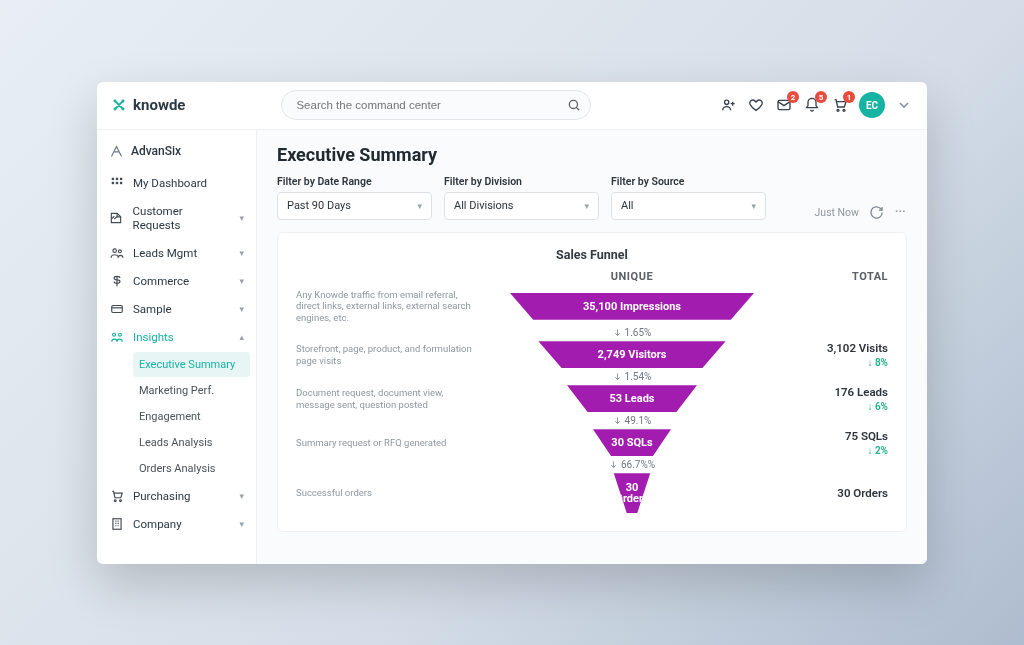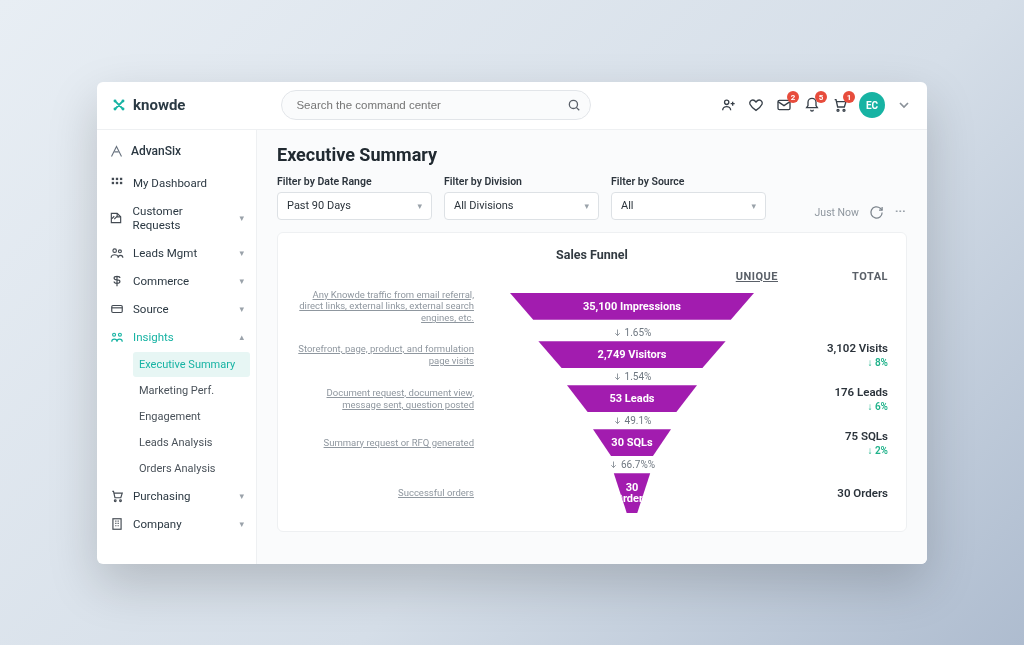--- a/index.html
+++ b/index.html
@@ -59,24 +59,24 @@
   .select{height:28px;border:1px solid #dde1e5;border-radius:4px;background:#fff;display:flex;align-items:center;justify-content:space-between;padding:0 9px;font-size:11px;color:#2b333b;cursor:pointer;}
   .select .caret{color:#9aa2aa;font-size:9px;}
   .filter-right{margin-left:auto;display:flex;align-items:center;gap:10px;color:#8f979f;font-size:10.5px;}
   .ricon{width:15px;height:15px;color:#7e868e;cursor:pointer;}
   .dots{cursor:pointer;color:#9aa2aa;font-weight:700;letter-spacing:1px;writing-mode:vertical-rl;}
   
   .card{background:#fff;border:1px solid #eef0f2;border-radius:6px;padding:14px 18px 18px 18px;}
   .card-title{text-align:center;font-size:12.5px;font-weight:700;color:#333b42;margin-bottom:8px;}
   .columns-head{display:grid;grid-template-columns:190px 1fr 110px;align-items:center;margin-bottom:6px;}
   .col-head{font-size:11px;font-weight:700;color:#5a6068;letter-spacing:.5px;}
-  .col-head.center{text-align:right;text-decoration:underline;}
+  .col-head.center{text-align:center;}
   .col-head.right{text-align:right;}
   .funnel-row{display:grid;grid-template-columns:190px 1fr 110px;align-items:center;}
-  .desc{font-size:9.5px;color:#8f979f;text-align:right;padding-right:12px;line-height:1.25;text-decoration:underline;}
+  .desc{font-size:9.5px;color:#8f979f;padding-right:12px;line-height:1.25;}
   .total{font-size:11.5px;font-weight:600;color:#2b333b;text-align:right;}
   .total .delta{display:block;font-size:10px;font-weight:600;color:#1fb28a;margin-top:2px;}
   .funnel-cell{display:flex;justify-content:center;}
   .trap{clip-path:polygon(var(--l) 0,var(--r) 0,var(--r2) 100%,var(--l2) 100%);background:#a21caf;color:#fff;height:27px;display:flex;align-items:center;justify-content:center;font-size:11px;font-weight:700;width:260px;text-align:center;}
   .trap.small{height:40px;flex-direction:column;line-height:1.05;}
   .conv{display:flex;justify-content:center;align-items:center;gap:3px;font-size:10px;color:#6e7780;padding:3px 0;}
   .conv svg{width:9px;height:9px;}
 </style>
 </head>
 <body>
@@ -205,21 +205,21 @@
             <span>Commerce</span>
             <span class="chevron">▾</span>
           </div>
           <div class="nav-item">
             <span class="nav-icon">
               <svg viewBox="0 0 24 24" width="14" height="14" fill="none" stroke="currentColor" stroke-width="2">
                 <rect x="3" y="6" width="18" height="12" rx="2"></rect>
                 <path d="M3 10h18"></path>
               </svg>
             </span>
-            <span>Source</span>
+            <span>Sample</span>
             <span class="chevron">▾</span>
           </div>
           <div class="nav-item active">
             <span class="nav-icon">
               <svg viewBox="0 0 24 24" width="14" height="14" fill="none" stroke="currentColor" stroke-width="2">
                 <circle cx="7" cy="8" r="2.5"></circle>
                 <circle cx="17" cy="8" r="2.5"></circle>
                 <path d="M3 20c0-2.5 2-4.5 4.5-4.5S12 17.5 12 20M12 20c0-2.5 2-4.5 4.5-4.5S21 17.5 21 20"></path>
               </svg>
             </span>

